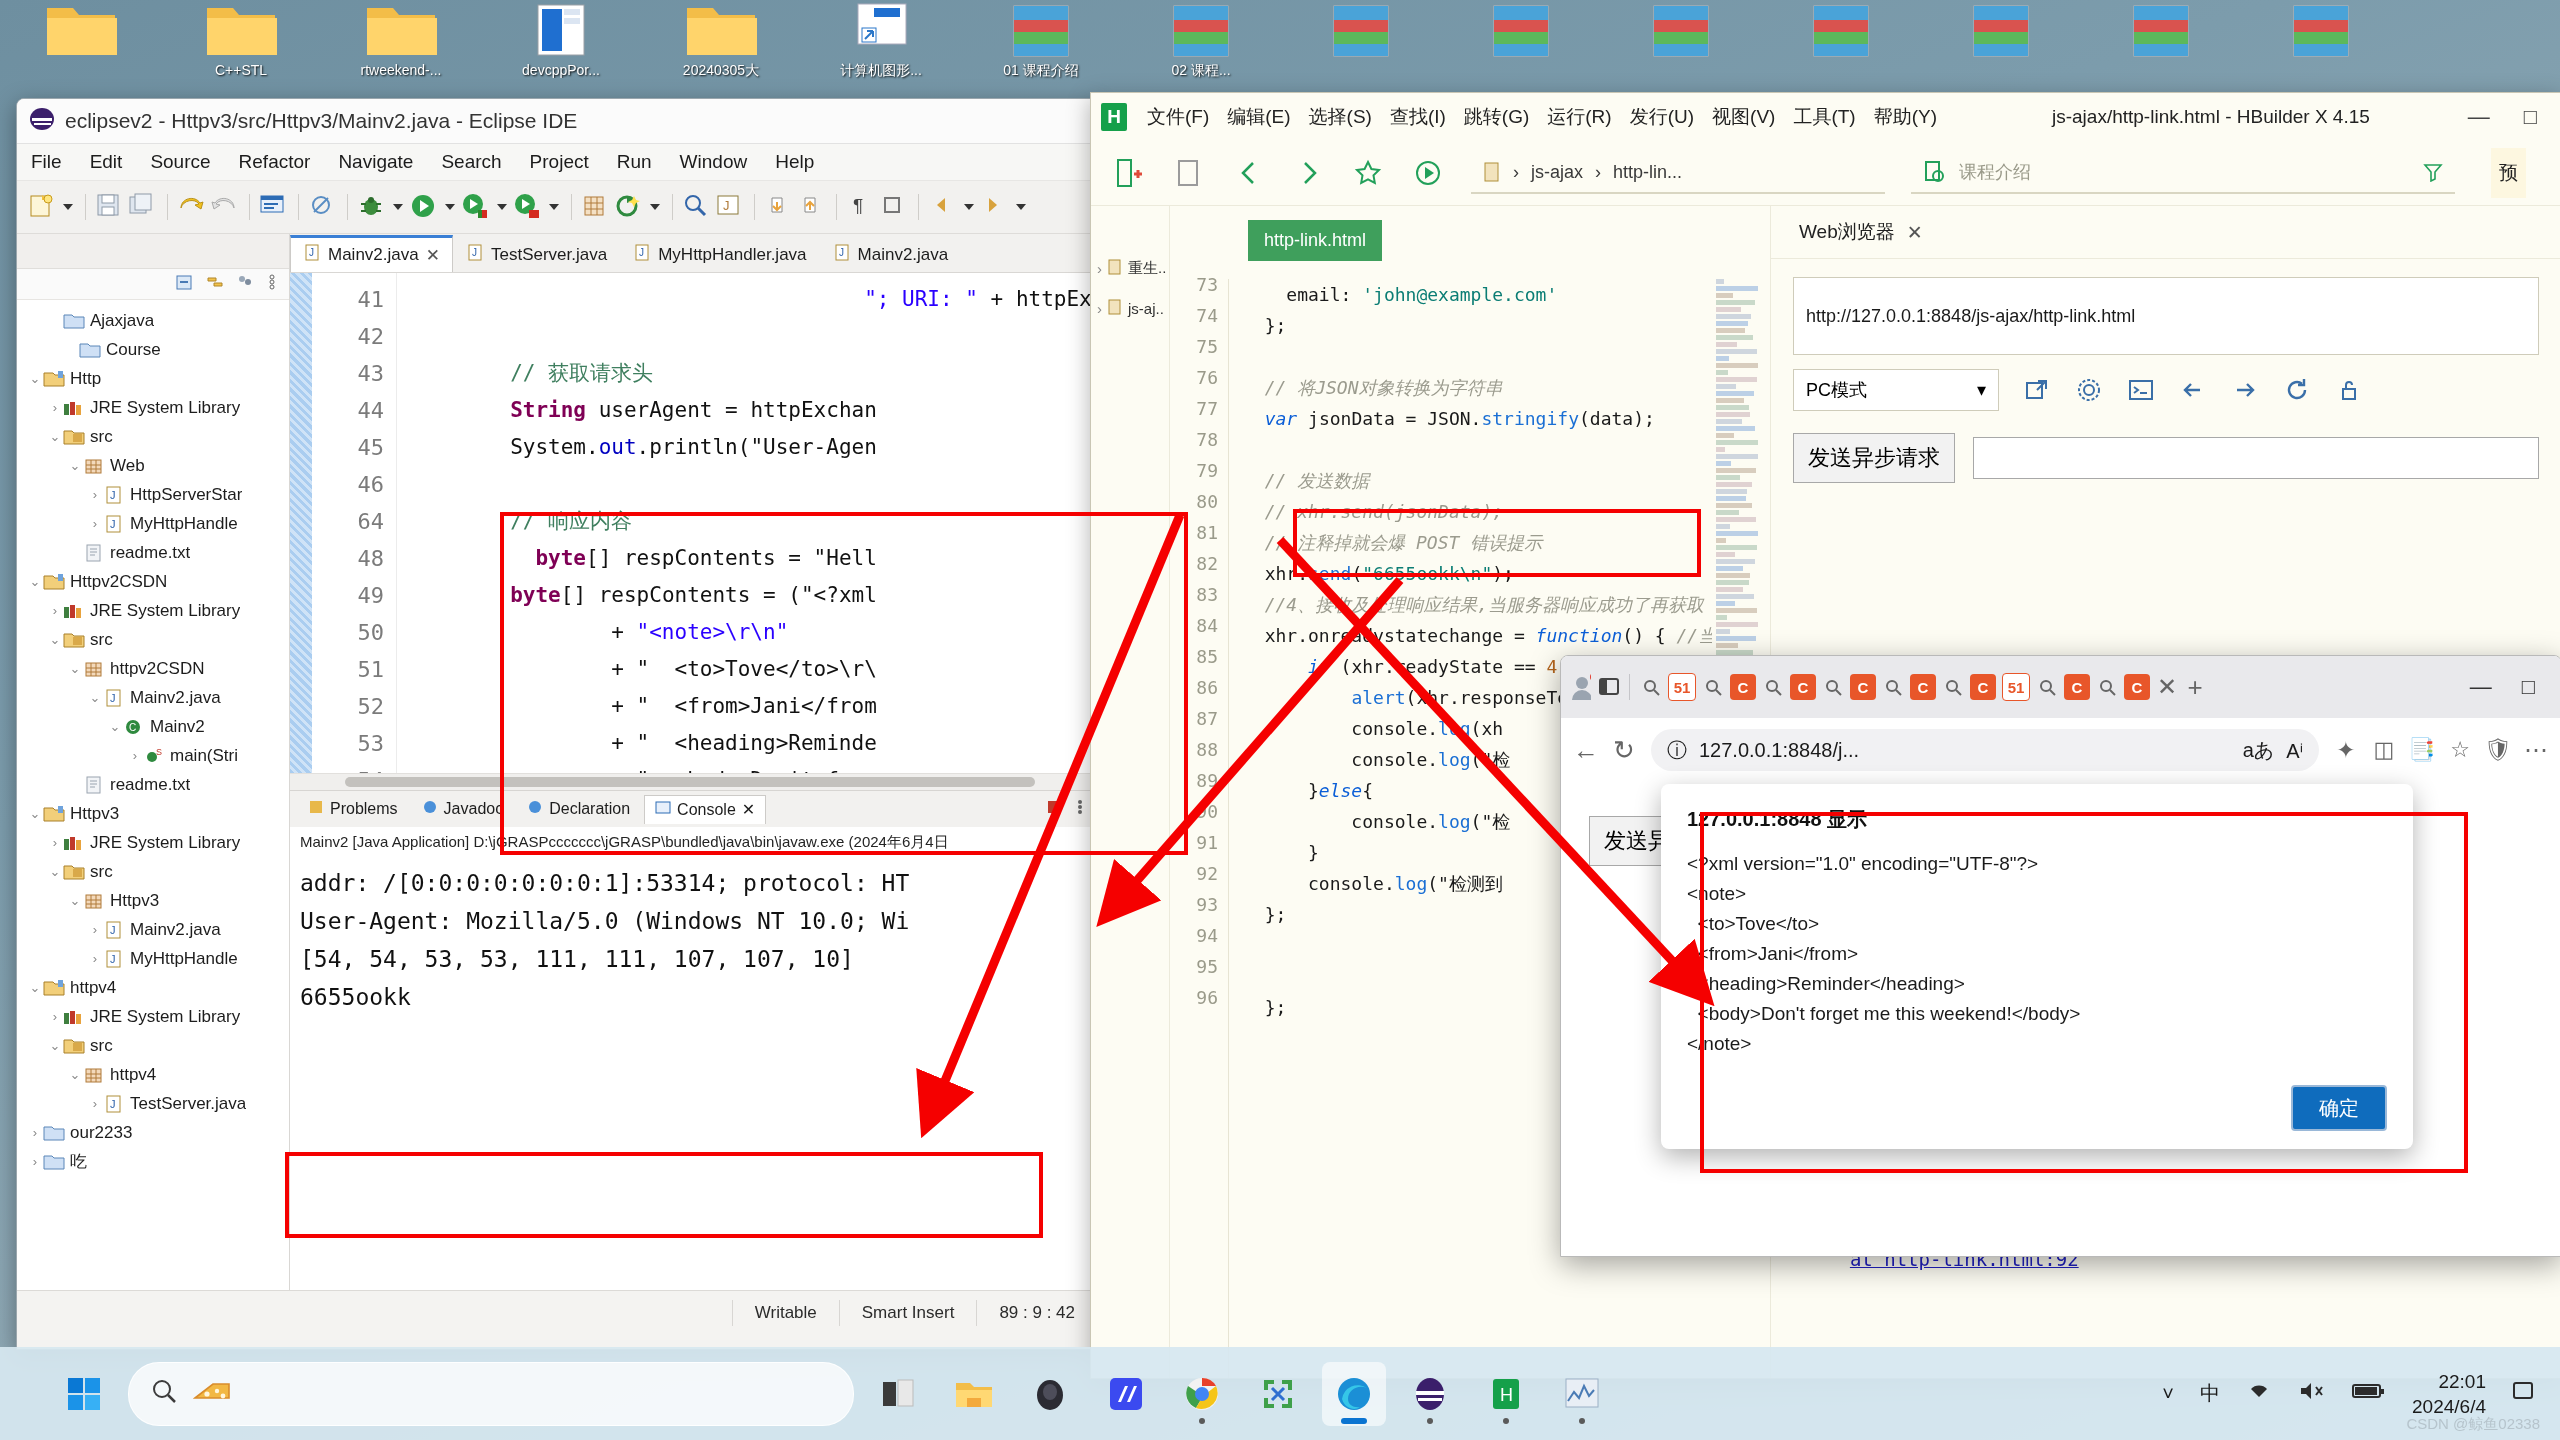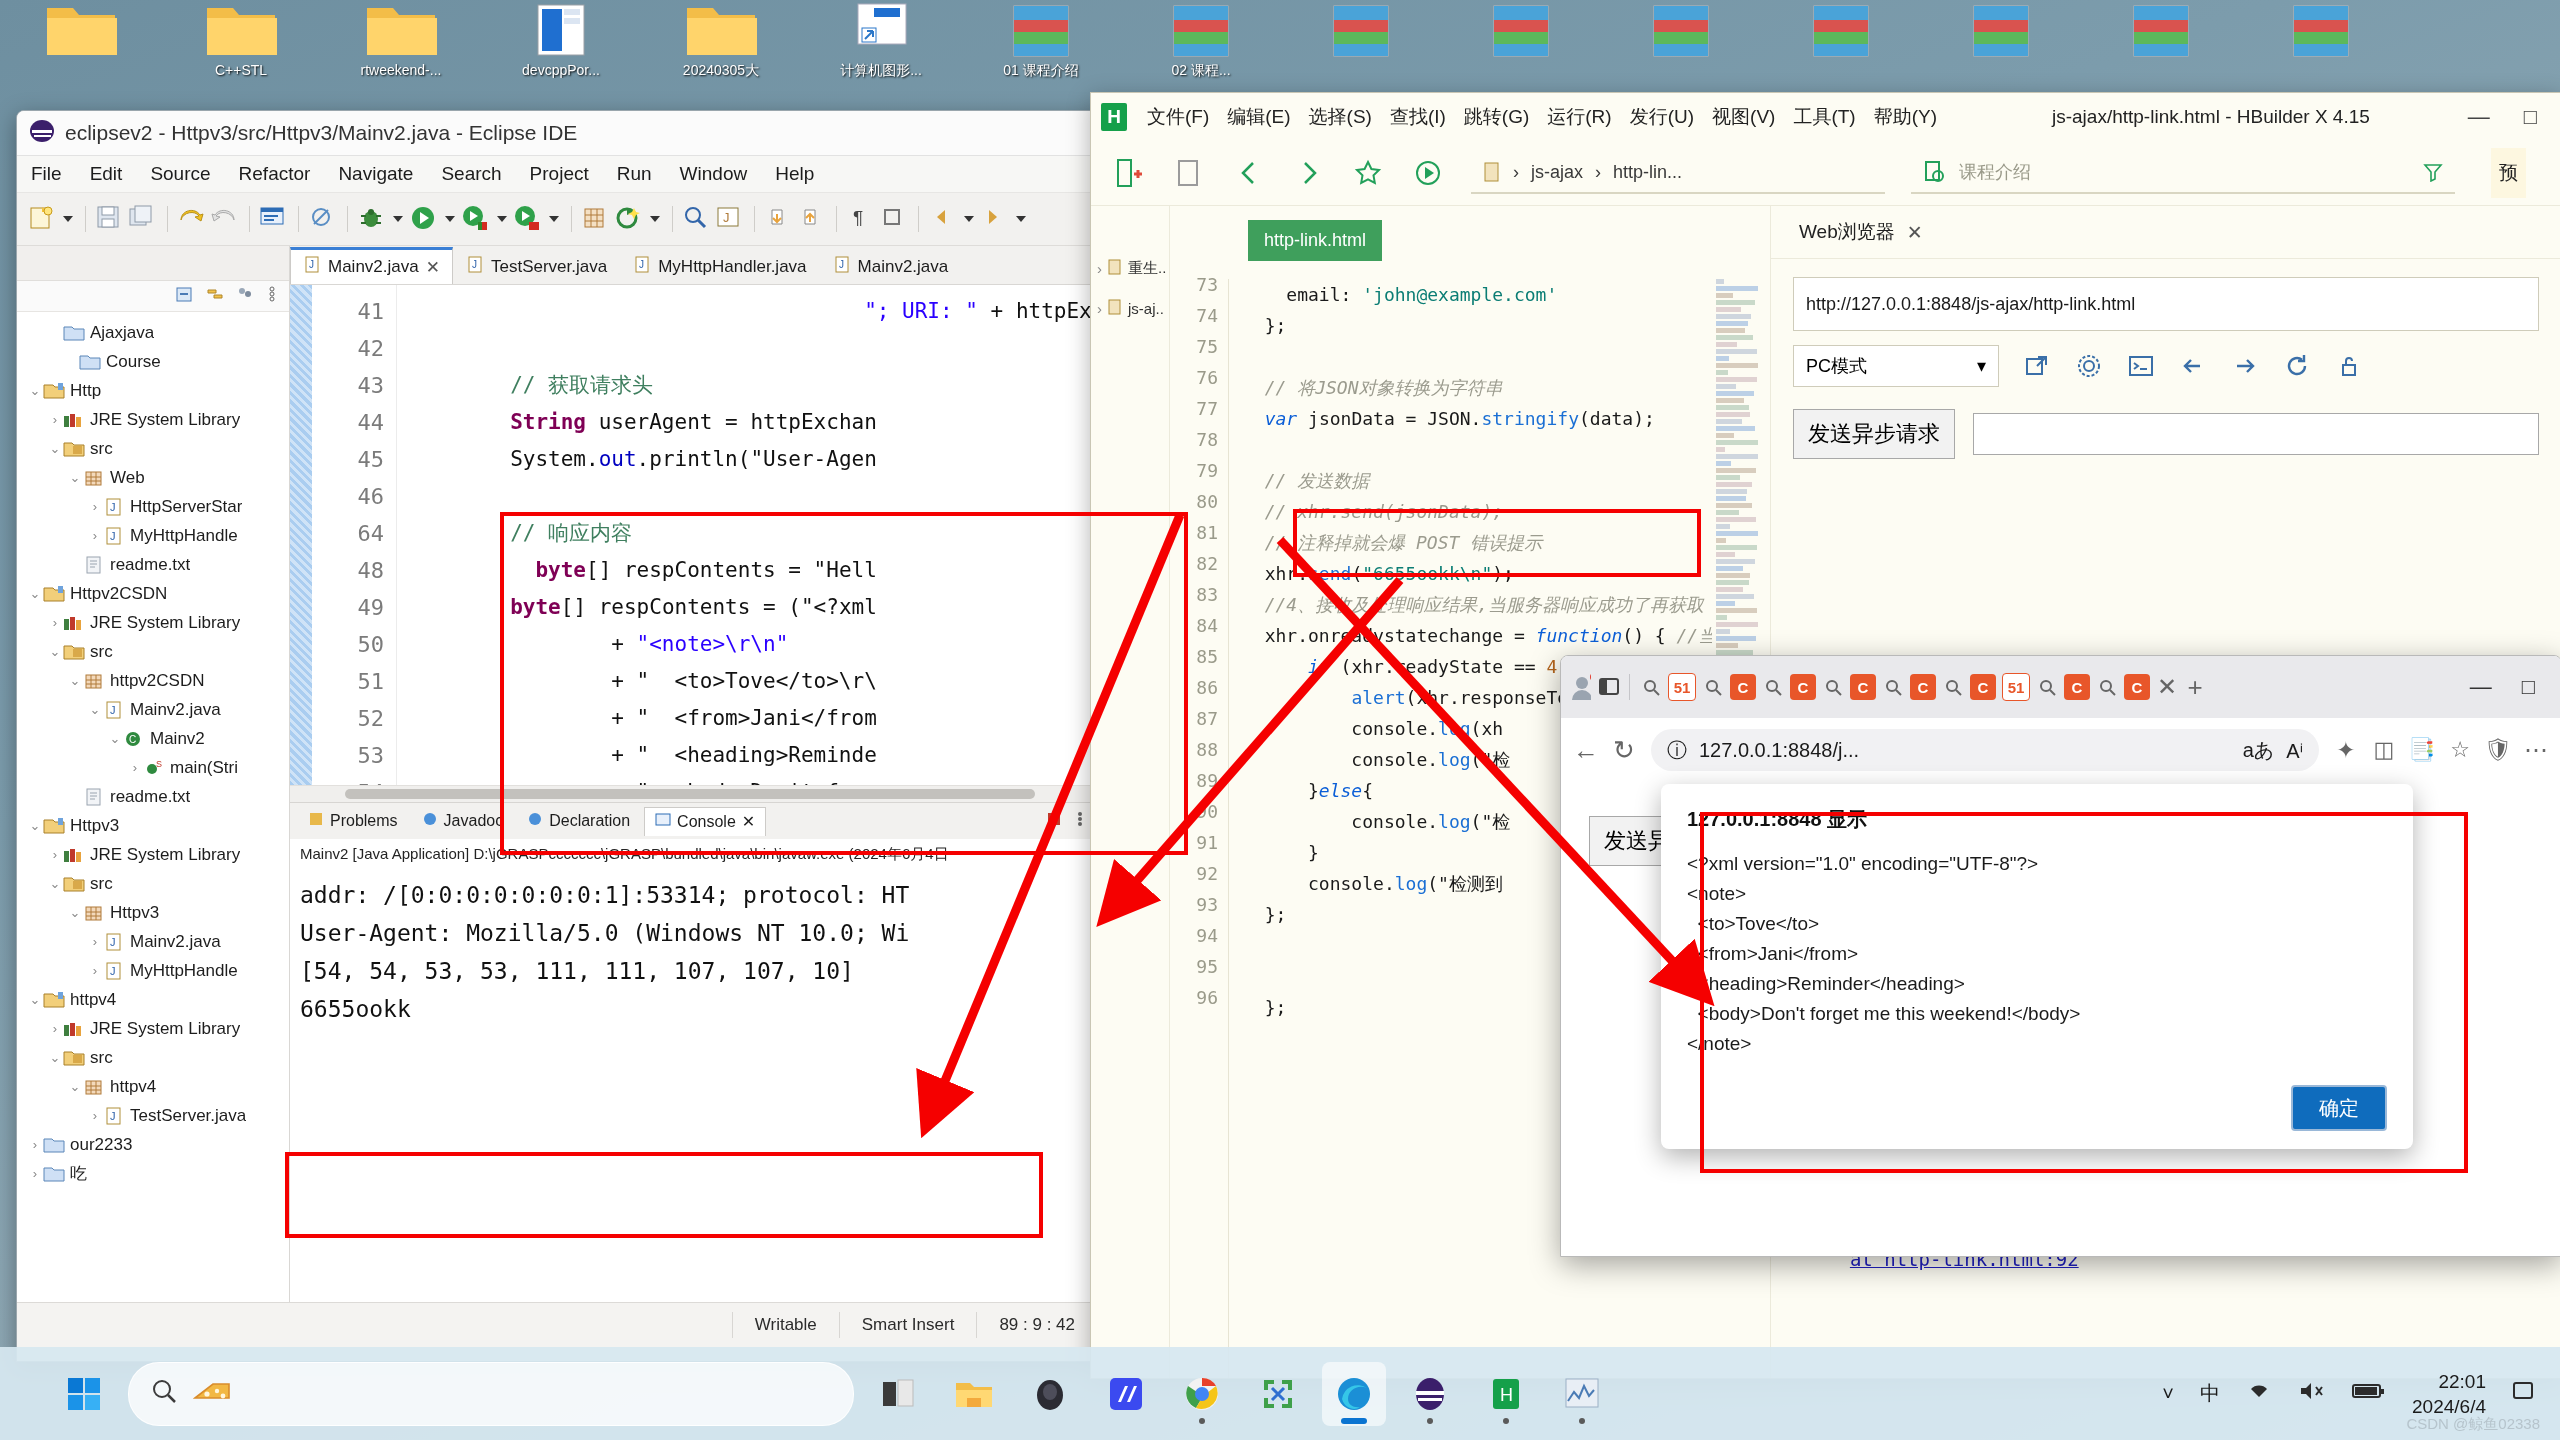--- a/index.html
+++ b/index.html
@@ -11,21 +11,21 @@
   
   #desktop-icons{position:absolute;top:0;left:0;width:2560px;height:95px;}
   .desk-icon{position:absolute;top:2px;width:150px;text-align:center;}
   .desk-icon .glyph{height:60px;display:flex;align-items:flex-start;justify-content:center;}
   .desk-icon .lbl{color:#fff;font-size:14px;text-shadow:1px 1px 2px #000;white-space:nowrap;overflow:hidden;
      text-overflow:ellipsis;display:block;}
   .folder-svg{width:74px;height:58px;}
   
   #eclipse-window{position:absolute;left:16px;top:98px;width:1080px;height:1250px;
     background:#f4f3f1;border:1px solid #9aa6ad;border-radius:8px 8px 0 0;
-    box-shadow:0 6px 22px rgba(0,0,0,.35);overflow:hidden;margin-top:12px;}
+    box-shadow:0 6px 22px rgba(0,0,0,.35);overflow:hidden;}
   #eclipse-title{height:44px;background:#fbfbfb;display:flex;align-items:center;padding:0 12px;
     border-bottom:1px solid #e2e2e2;}
   #eclipse-title .tt{font-size:21px;color:#333;margin-left:10px;}
   #eclipse-menubar{height:36px;display:flex;align-items:center;padding-left:14px;gap:28px;
     background:#f7f7f5;border-bottom:1px solid #e7e6e4;}
   #eclipse-menubar span{font-size:19px;color:#1c1c1c;cursor:default;}
   #eclipse-toolbar{height:52px;background:#f2f1ef;border-bottom:1px solid #dedcd9;display:flex;
      align-items:center;padding-left:10px;gap:3px;}
   .tb-ico{width:30px;height:30px;display:inline-block;position:relative;}
   .tb-sep{width:1px;height:26px;background:#cfcdc9;margin:0 6px;}
@@ -101,21 +101,21 @@
   .j-com{color:#9b9b8e;font-style:italic;}
   .j-kw{color:#0b5ed7;font-style:italic;}
   .j-str{color:#0b7d74;}
   .j-fn{color:#1a6fd4;}
   .j-num{color:#b5651d;}
   #hb-minimap{width:58px;padding-top:8px;}
   #hb-right{flex:1;display:flex;flex-direction:column;min-width:0;}
   #hb-webtab{height:52px;display:flex;align-items:center;gap:12px;padding-left:28px;font-size:19px;color:#222;
      border-bottom:1px solid #eceadb;}
   #hb-url{margin:18px 22px 0 22px;height:44px;border:1px solid #cfccba;background:#fff;display:flex;
-     align-items:center;padding:4px 12px;font-size:18px;color:#1a1a1a;}
+     align-items:center;padding:16px 12px;font-size:18px;color:#1a1a1a;}
   #hb-ctrls{display:flex;align-items:center;gap:24px;margin:14px 22px 0 22px;}
   #hb-mode{height:40px;min-width:180px;border:1px solid #cfccba;background:#fff;display:flex;align-items:center;
      justify-content:space-between;padding:0 12px;font-size:18px;}
   .hb-cico{width:28px;height:28px;color:#444;display:flex;align-items:center;justify-content:center;font-size:20px;}
   #hb-page{margin:22px 22px 0 22px;display:flex;gap:18px;align-items:center;}
   #hb-sendbtn{border:1px solid #a8a8a8;background:#f2f2f2;font-size:22px;padding:9px 14px;}
   #hb-textinput{flex:1;height:40px;border:1px solid #a8a8a8;background:#fff;}
   #hb-consolewrap{margin-top:auto;height:420px;border-top:1px solid #eceadb;padding:26px 0 0 56px;}
   #hb-console-title{font-size:20px;color:#111;display:inline-block;padding-bottom:8px;border-bottom:3px solid #3f9f5c;}
   #hb-console{font-family:"DejaVu Sans Mono",monospace;font-size:19px;line-height:32px;color:#111;

